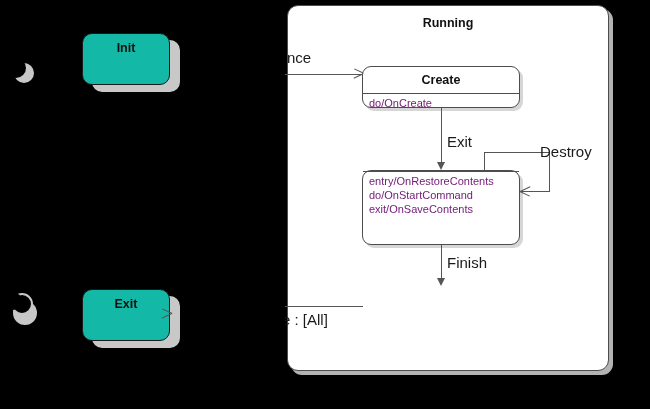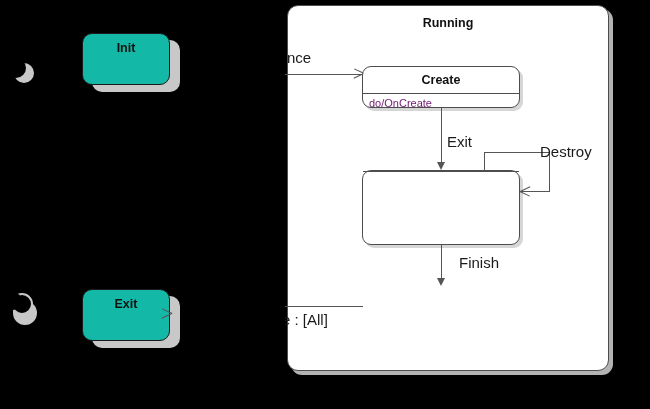--- a/index.html
+++ b/index.html
@@ -171,35 +171,38 @@
     <div class="state-divider"></div>
     <div class="state-body">do/OnCreate</div>
   </div>
 
   <div class="ln-v" style="left:441px; top:108px; height:56px;"></div>
   <div class="arrow-down" style="left:436.5px; top:162px;"></div>
   <div class="edge-label" style="left:447px; top:133px;">Exit</div>
 
   <div class="state-box" style="left:362px; top:170px; width:158px; height:75px;">
     <div class="state-divider"></div>
+    <div class="state-body">entry/OnRestoreContents
+do/OnStartCommand
+exit/OnSaveContents</div>
   </div>
 
   <div class="ln-v" style="left:484px; top:152px; height:19px;"></div>
   <div class="ln-h" style="left:484px; top:152px; width:66px;"></div>
   <div class="ln-v" style="left:549px; top:152px; height:40px;"></div>
   <div class="ln-h" style="left:521px; top:191px; width:29px;"></div>
   <div class="ahead" style="left:520px; top:191px;">
     <i style="transform: rotate(25deg);"></i>
     <i style="transform: rotate(-25deg);"></i>
   </div>
   <div class="edge-label" style="left:540px; top:143px;">Destroy</div>
 
   <div class="ln-v" style="left:441px; top:245px; height:36px;"></div>
   <div class="arrow-down" style="left:436.5px; top:278px;"></div>
-  <div class="edge-label" style="left:447px; top:254px;margin-left:12px;">Finish</div>
+  <div class="edge-label" style="left:447px; top:254px;">Finish</div>
 
 
   <div class="ln-h" style="left:285px; top:306px; width:78px;"></div>
   <div class="edge-label" style="left:282px; top:311px;">e :  [All]</div>
 
   <div class="mask" style="left:0px; top:0px; width:285px; height:409px;"></div>
   <div class="mask" style="left:616px; top:0px; width:34px; height:409px;"></div>
   <div class="mask" style="left:0px; top:378px; width:650px; height:31px;"></div>
 
   <div class="node-shadow" style="left:92px; top:40px; width:88px; height:52px;"></div>

